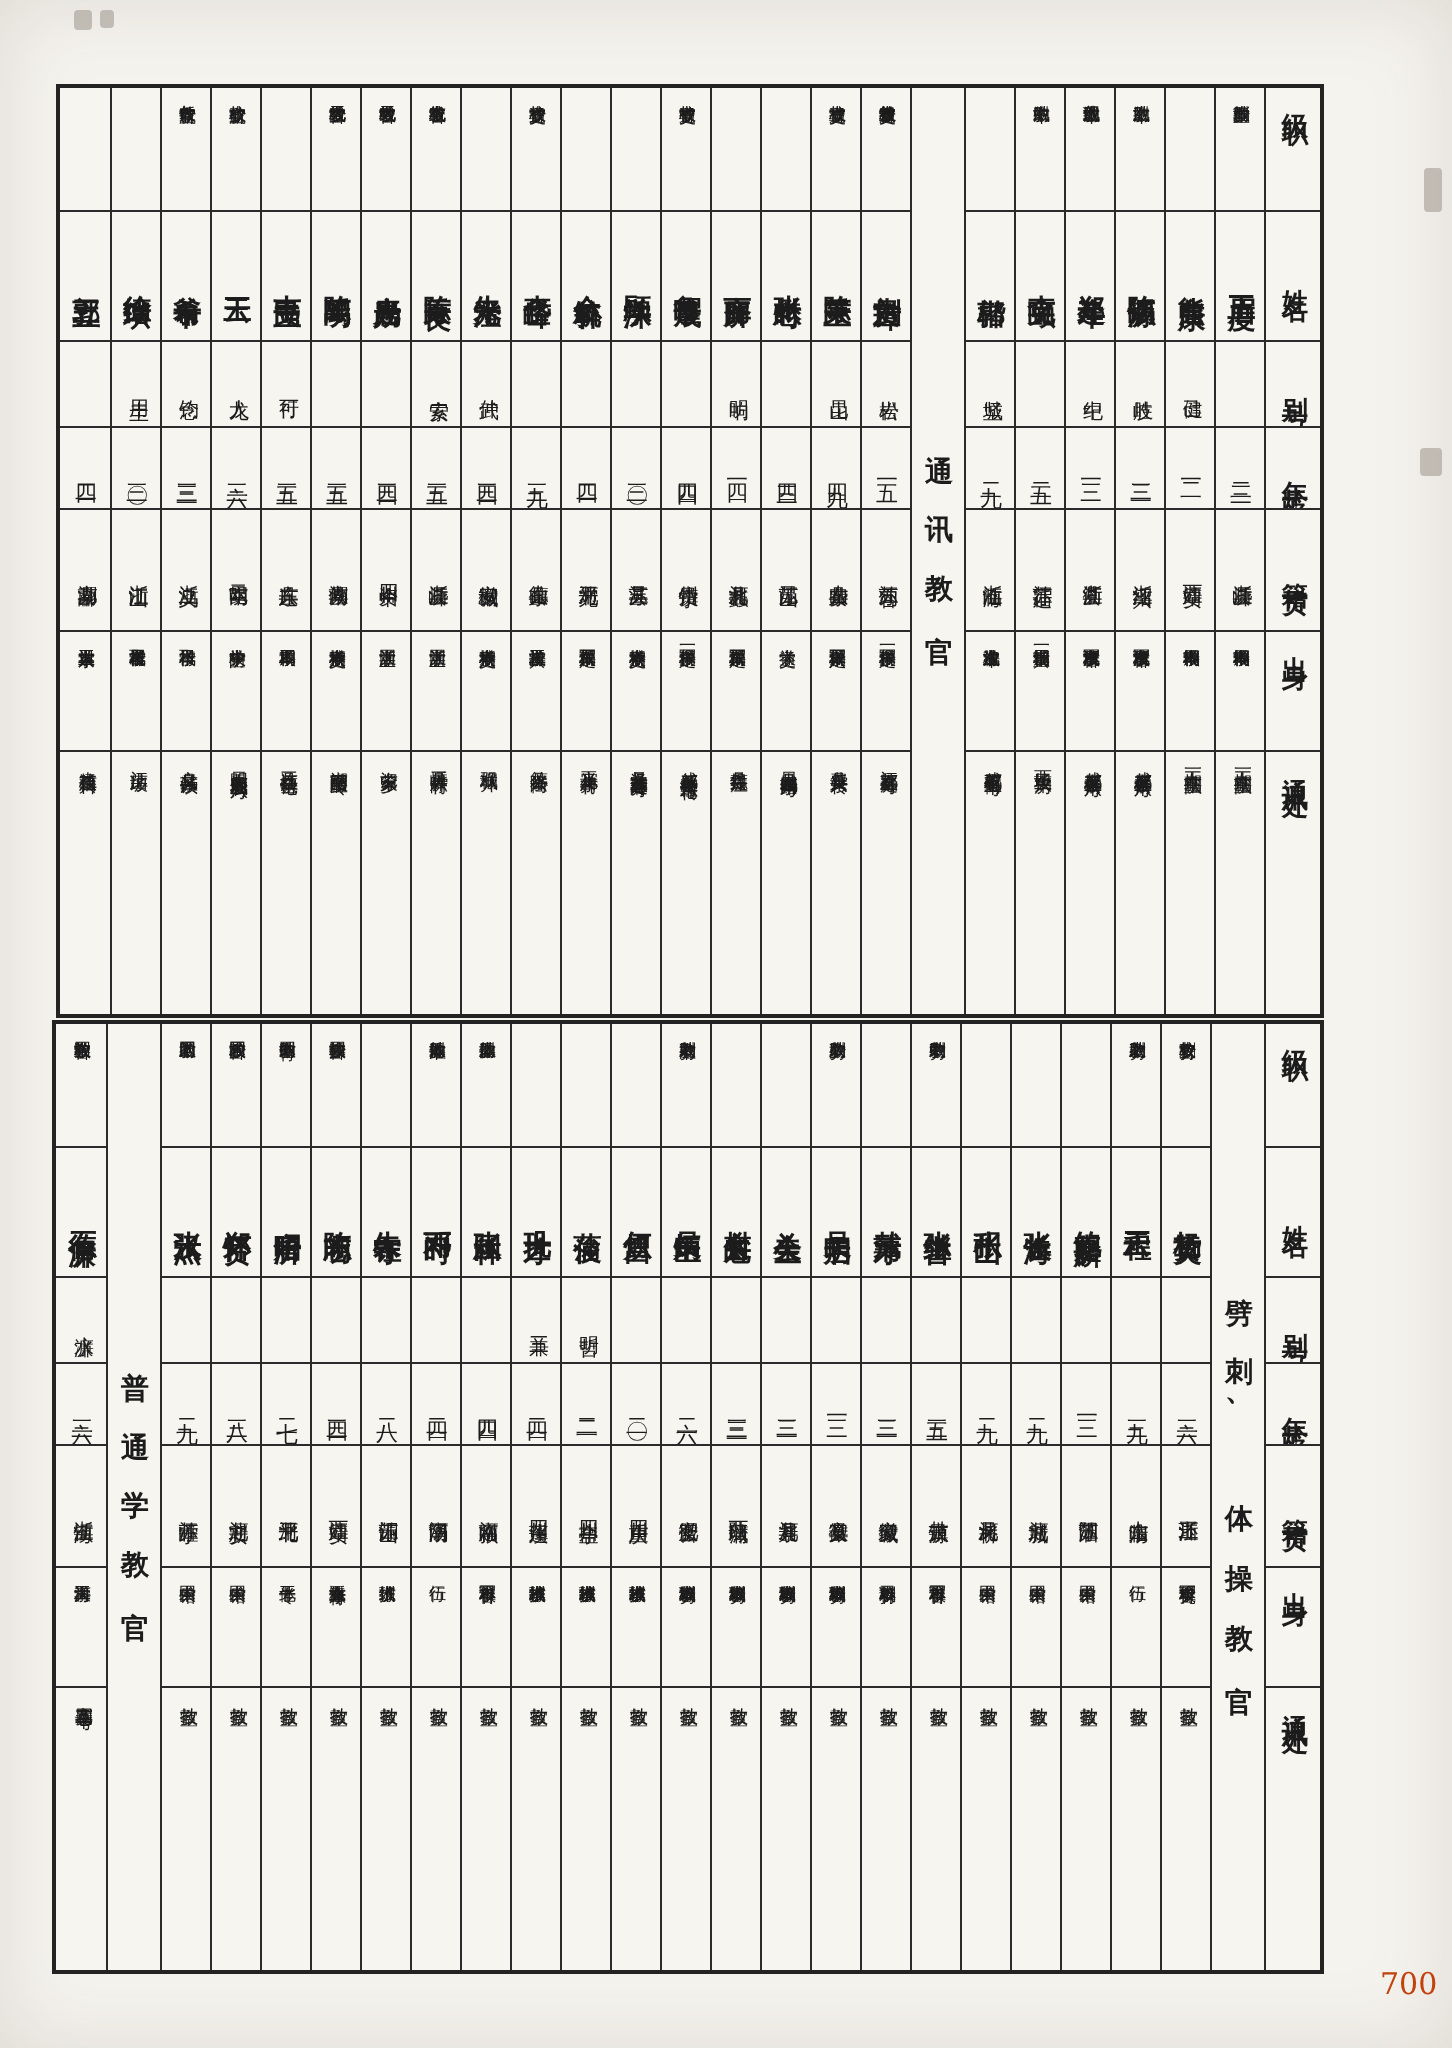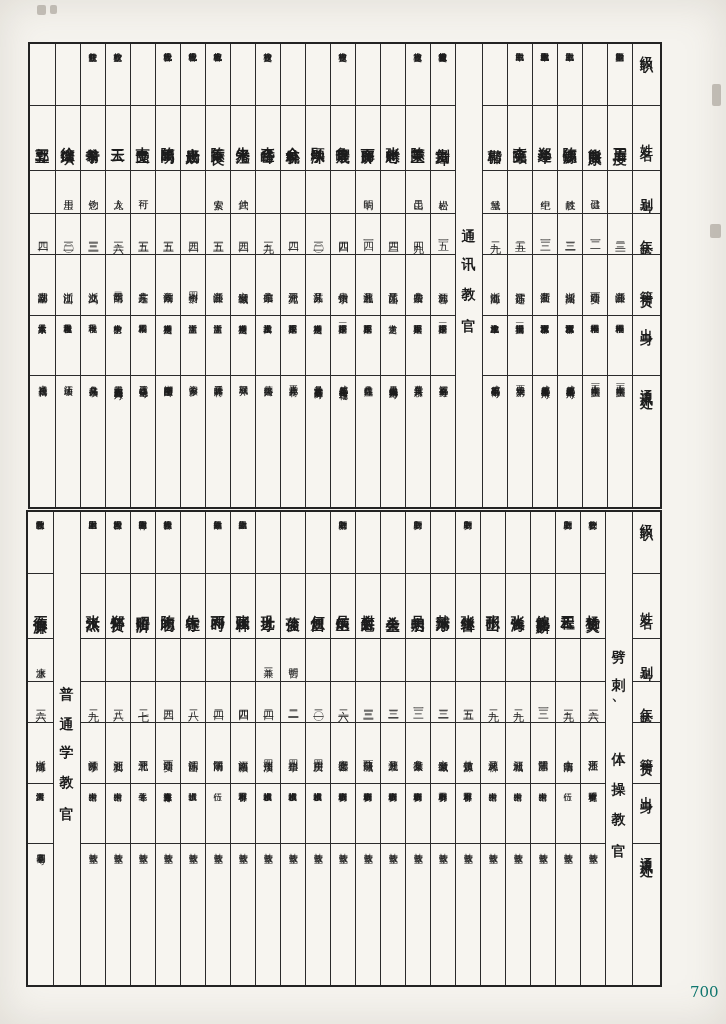--- a/index.html
+++ b/index.html
@@ -28,21 +28,21 @@
   .c-rank .vt{font-size:8.5px;line-height:10.5px;}
   .c-name .vt{font-size:14px;line-height:16.5px;font-weight:700;letter-spacing:1.5px;}
   .c-alias .vt{font-size:10px;line-height:12px;}
   .c-age .vt{font-size:11px;line-height:13px;letter-spacing:1px;}
   .c-native .vt{font-size:10px;line-height:11.5px;letter-spacing:.5px;}
   .c-origin .vt{font-size:8.5px;line-height:10.5px;}
   .c-addr .vt{font-size:9px;line-height:11px;letter-spacing:.5px;}
   .hdr .vt{font-size:13px;font-weight:700;letter-spacing:4px;line-height:15px;}
   .dlabel{font-size:14px;font-weight:700;letter-spacing:30px;line-height:16px;}
   .pagenum{position:absolute;left:690px;top:983px;font-family:"DejaVu Serif",serif;
-           font-size:15px;color:#0f766e;}
+           font-size:15px;color:#c2410c;}
   .artifact{position:absolute;background:#9a938a;border-radius:2px;opacity:.55;}
   .a1{left:37px;top:5px;width:9px;height:10px;}
   .a2{left:50px;top:5px;width:7px;height:9px;}
   .a3{left:712px;top:84px;width:9px;height:22px;}
   .a4{left:710px;top:224px;width:11px;height:14px;}
 </style>
 </head>
 <body>
 
 <div class="page">

